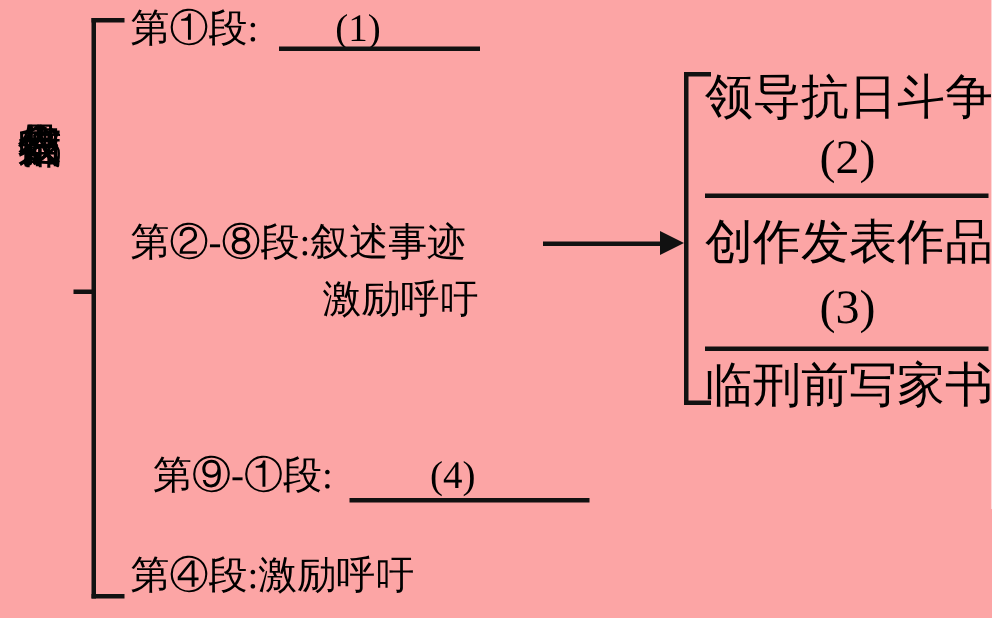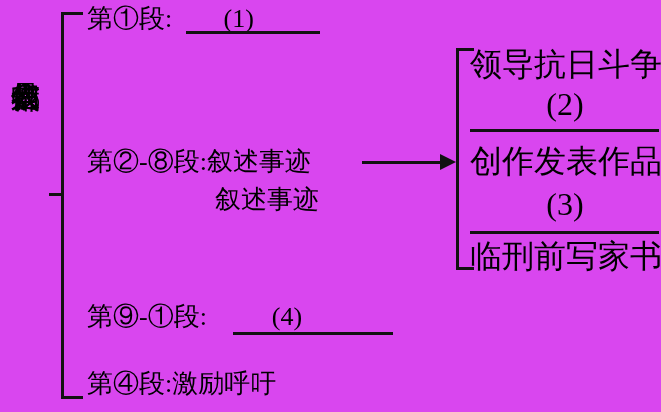--- a/index.html
+++ b/index.html
@@ -5,21 +5,21 @@
 <style>
   html, body {
     margin: 0;
     padding: 0;
     background: #ffffff;
   }
   #canvas {
     position: relative;
     width: 661px;
     height: 412px;
-    background: #d946ef;
+    background: #fca5a5;
     overflow: hidden;
     font-family: "Liberation Serif", "DejaVu Serif", serif;
     color: #000000;
   }
 
   
   .root-label {
     position: absolute;
     left: 4px;
     top: 60px;
@@ -73,21 +73,21 @@
   .row {
     position: absolute;
     white-space: nowrap;
     font-size: 26px;
     line-height: 34px;
     font-family: "Liberation Serif", "DejaVu Serif", serif;
   }
   .row-1   { left: 87px;  top: 2px; }
   .row-2a  { left: 87px;  top: 145px; text-align: right; }
   .row-2b  { left: 215px; top: 183px; }
-  .row-3   { left: 87px;  top: 300px; }
+  .row-3   { left: 102px;  top: 300px; }
   .row-4   { left: 87px;  top: 367px; }
 
   .blank-label {
     display: inline-block;
     text-align: center;
     font-family: "Liberation Serif", "DejaVu Serif", serif;
   }
   .blank-1 { width: 133px; }
   .blank-4 { width: 160px; }
 
@@ -183,21 +183,21 @@
   <div class="lb-top"></div>
   <div class="lb-bottom"></div>
   <div class="lb-tick"></div>
 
   <div class="row row-1">
     <span>第①段:</span><span class="blank-label blank-1">(1)</span>
   </div>
   <div class="uline uline-1"></div>
 
   <div class="row row-2a">第②-⑧段:叙述事迹</div>
-  <div class="row row-2b">叙述事迹</div>
+  <div class="row row-2b">激励呼吁</div>
 
   <div class="arrow-shaft"></div>
   <div class="arrow-head"></div>
 
   <div class="row row-3">
     <span>第⑨-①段:</span><span class="blank-label blank-4">(4)</span>
   </div>
   <div class="uline uline-4"></div>
 
   <div class="row row-4">第④段:激励呼吁</div>

